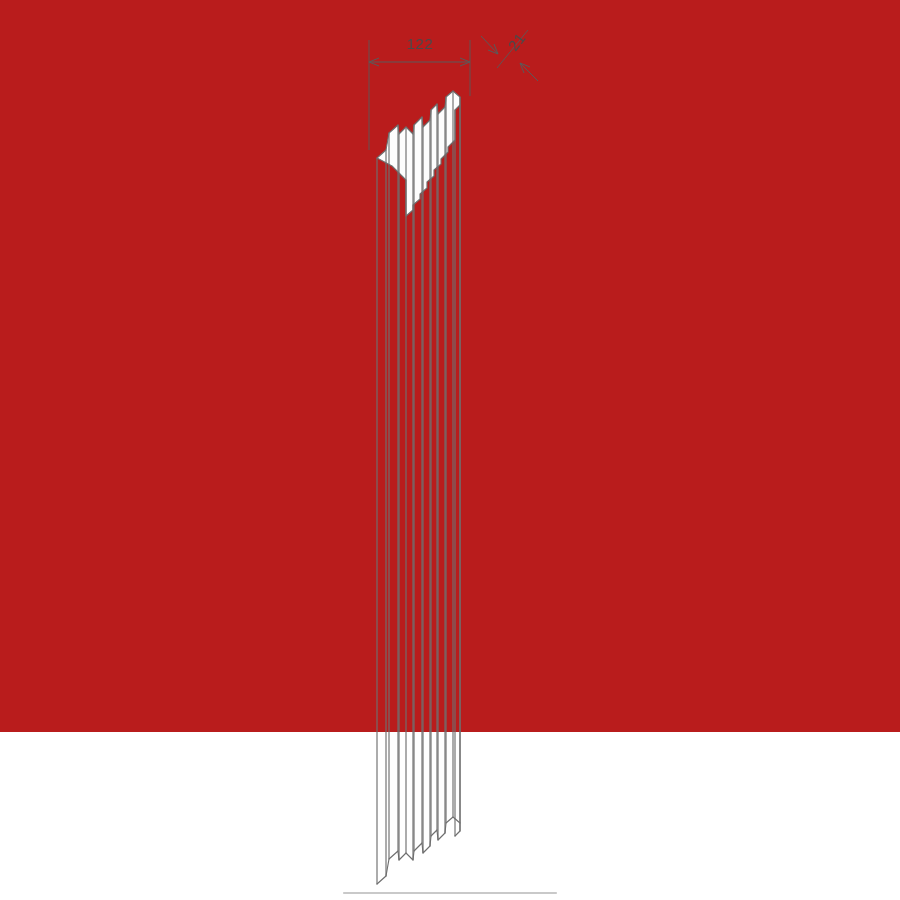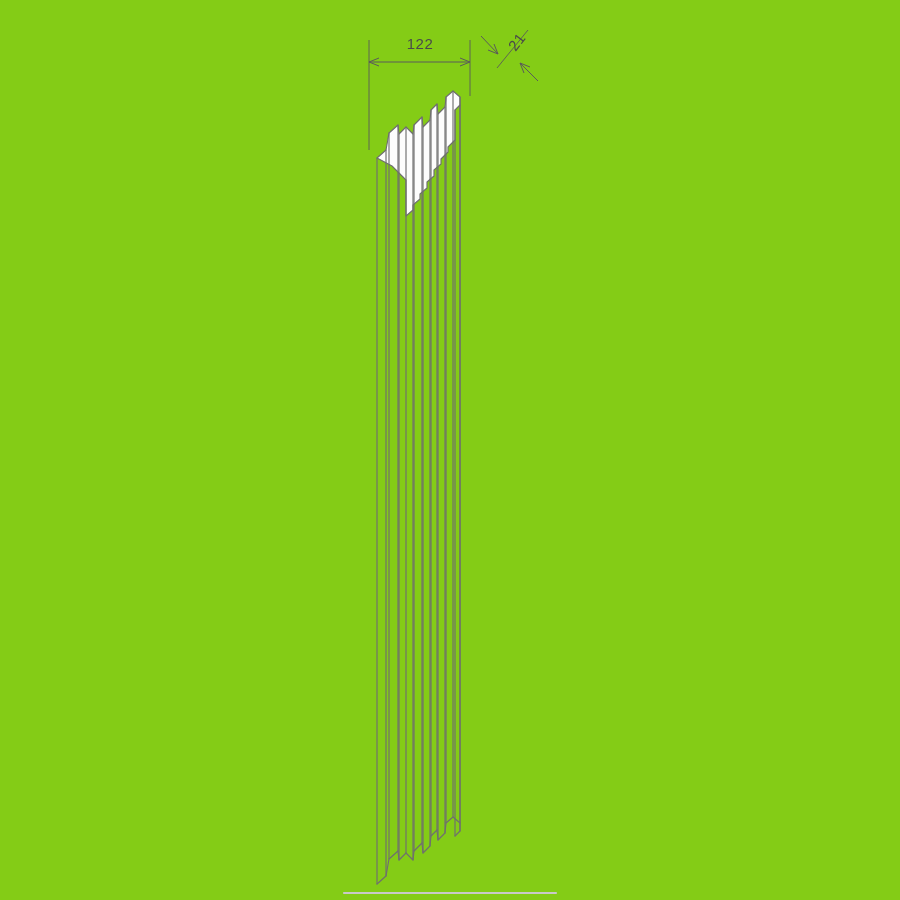--- a/index.html
+++ b/index.html
@@ -9,22 +9,22 @@
   }
   body {
     width: 900px;
     height: 900px;
     font-family: "Liberation Sans", sans-serif;
     overflow: hidden;
   }
   #canvas-wrap {
     position: relative;
     width: 900px;
-    height: 900px;
-    background: #84cc16;
+    height: 732px;
+    background: #b91c1c;
   }
   svg#drawing {
     display: block;
     width: 900px;
     height: 900px;
   }
   .dim-text {
     font-family: "Liberation Sans", sans-serif;
     font-size: 15px;
     fill: #4a4a4a;

